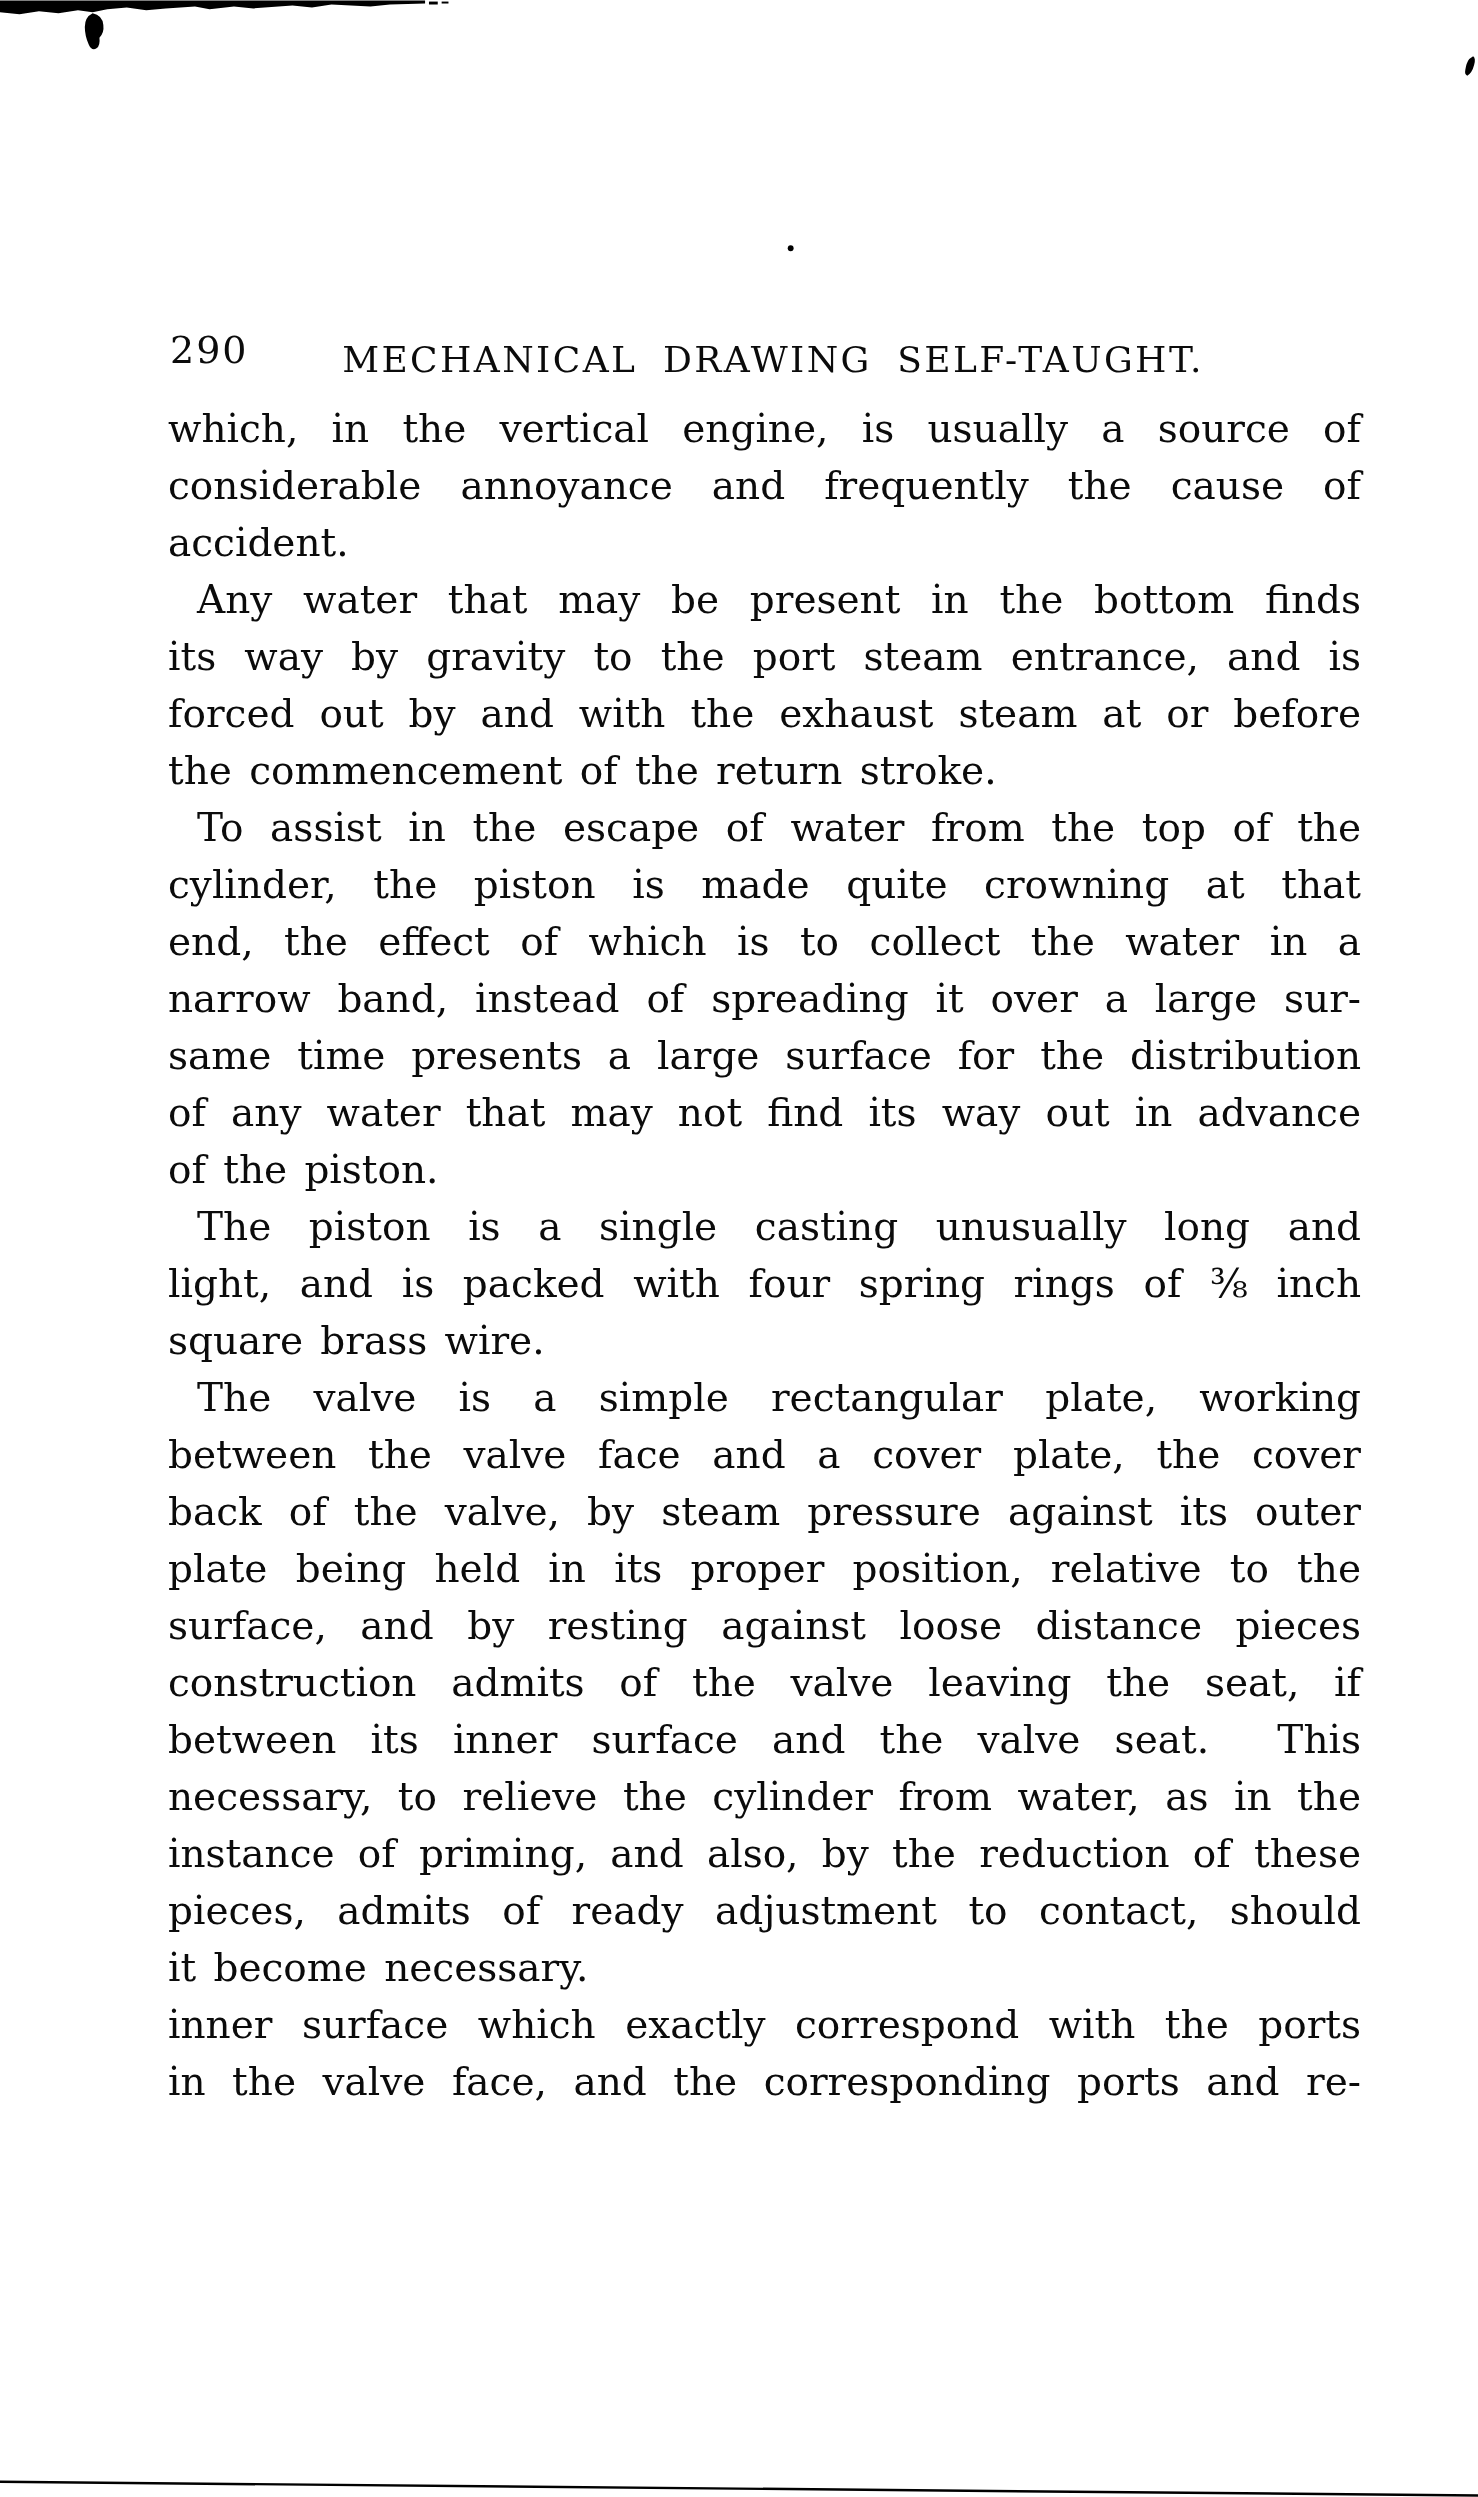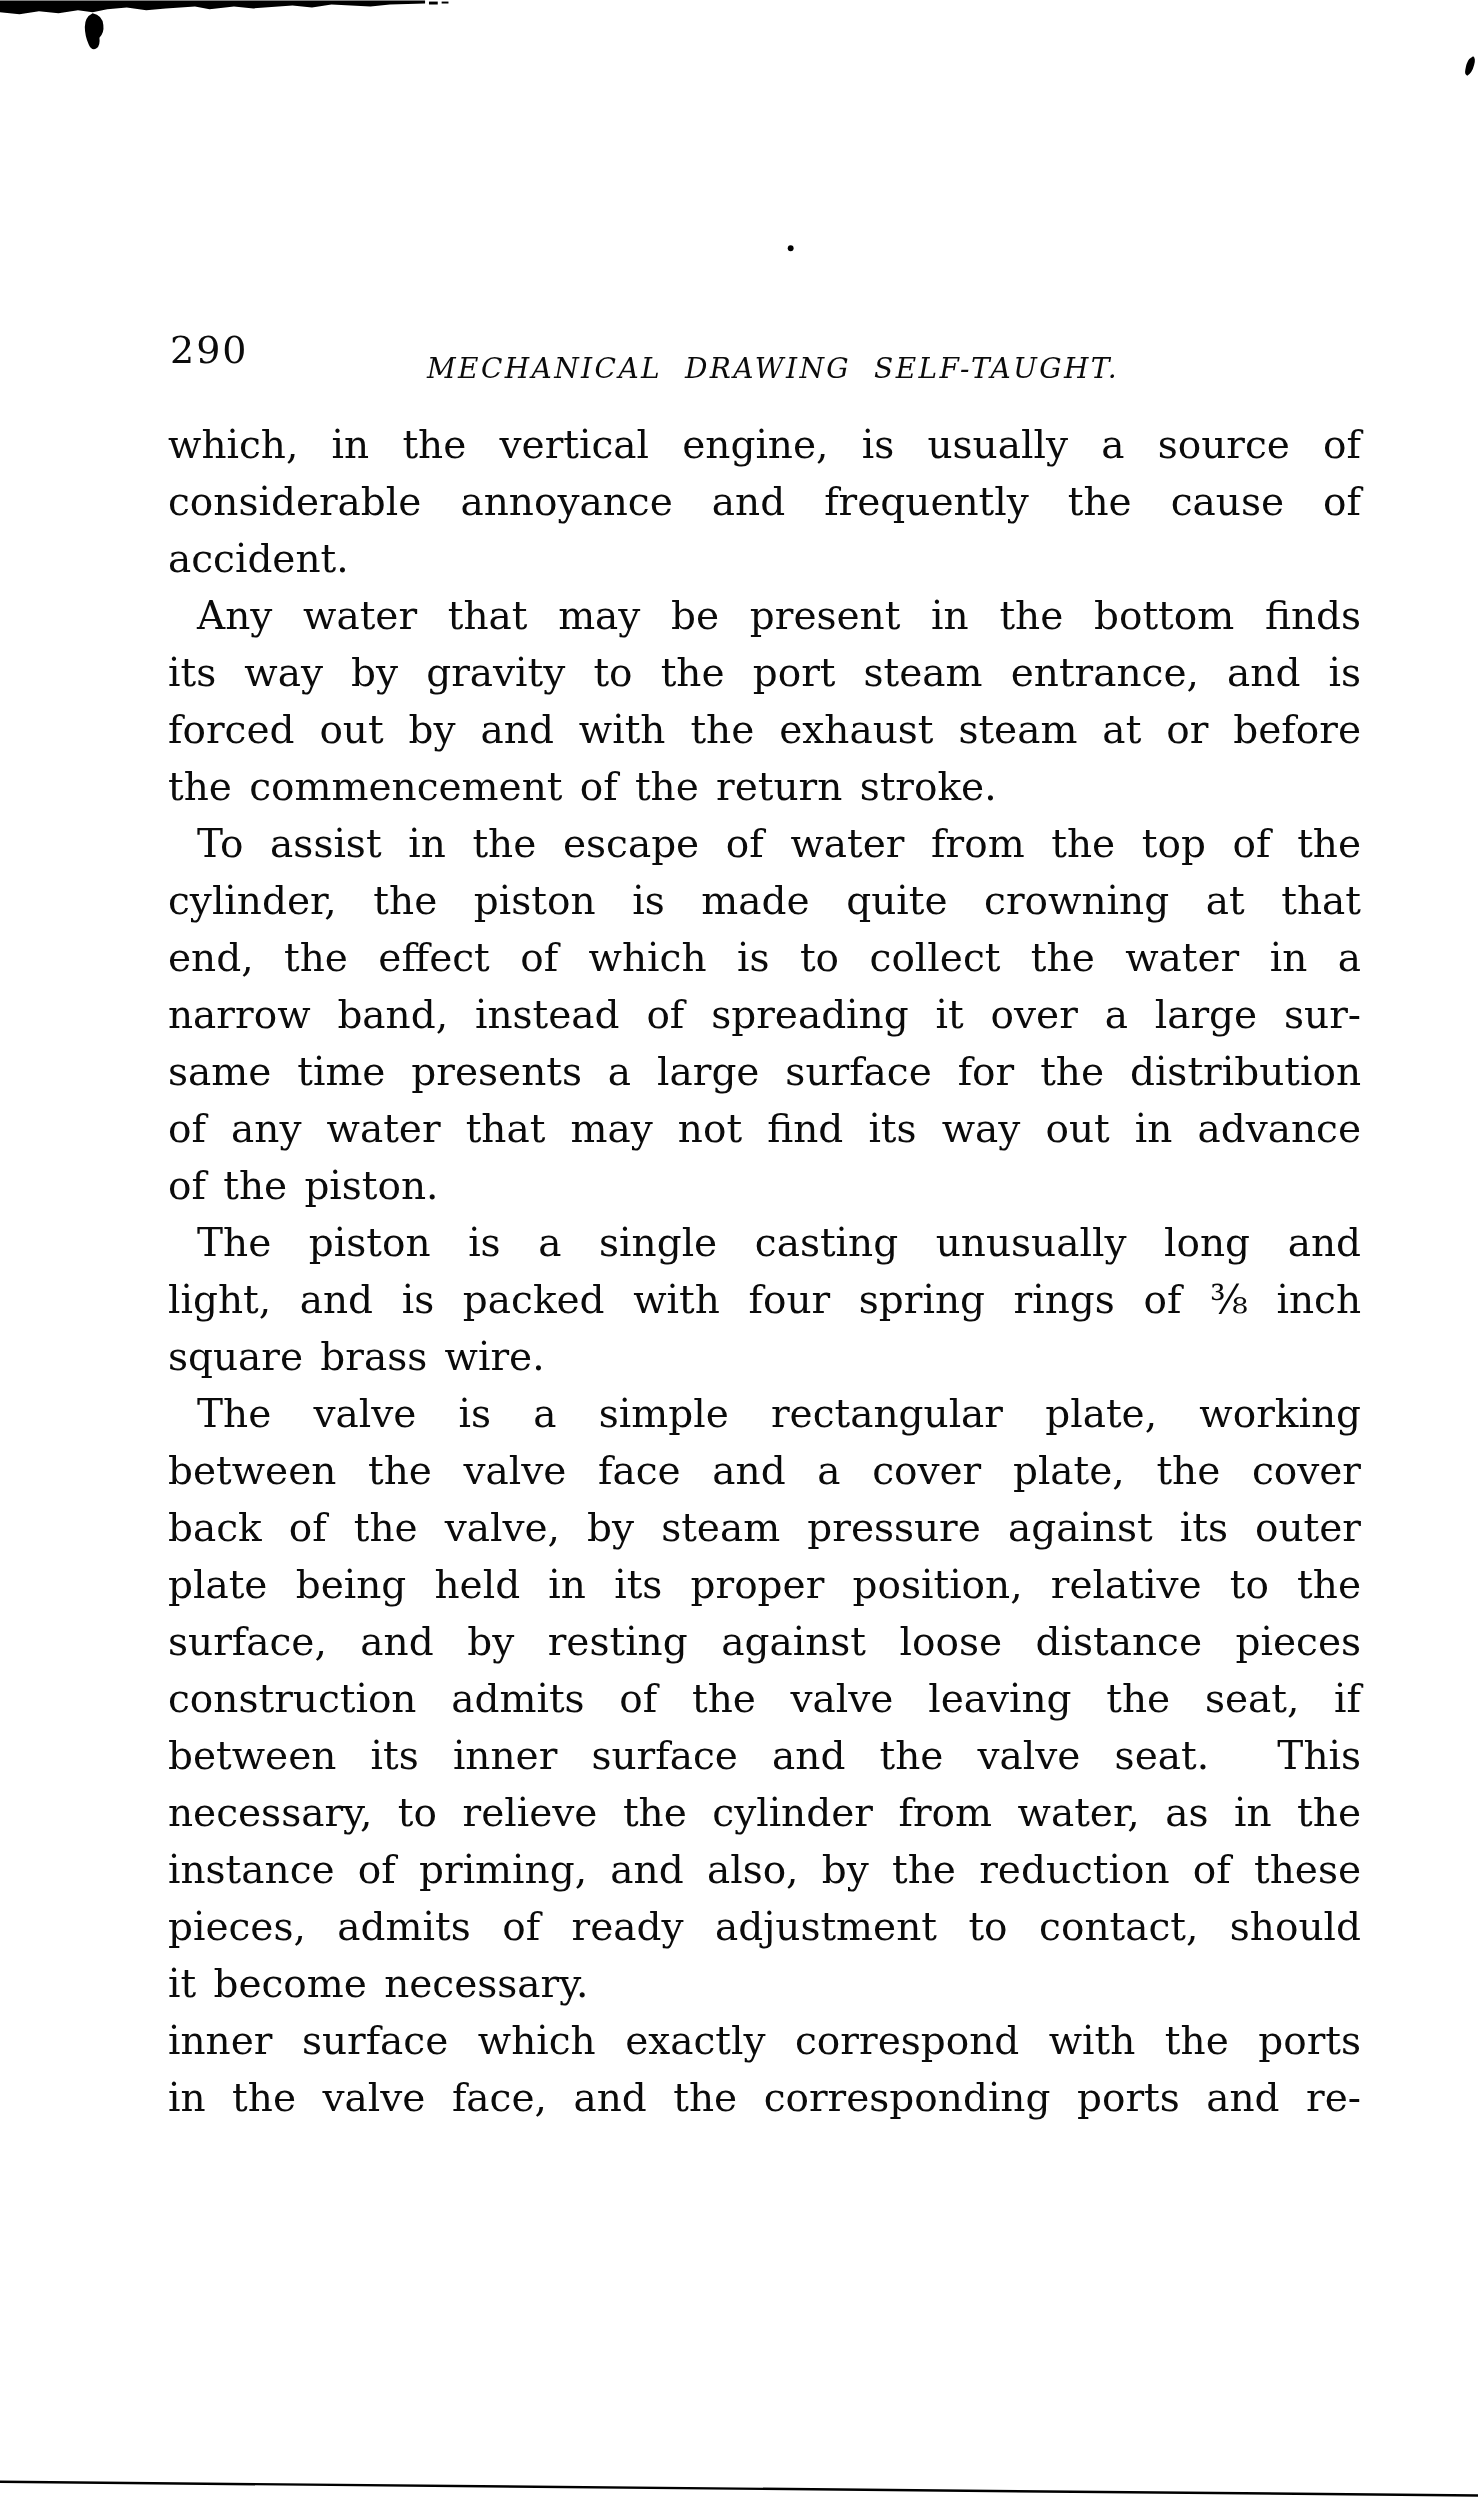--- a/index.html
+++ b/index.html
@@ -15,31 +15,30 @@
   #artifact-layer {
     position:absolute; left:0; top:0; width:1478px; height:2498px;
     pointer-events:none;
   }
   
   .folio {
     position:absolute; left:170px; top:328px;
     font-size:38px; letter-spacing:2px;
   }
   .running-title {
-    position:absolute; left:773px; top:352px;
+    position:absolute; left:773px; top:339px;
     transform:translateX(-50%);
-    font-style:italic;
-    font-size:28px;
+    font-size:36px;
     letter-spacing:2.4px;
     word-spacing:11.7px;
     white-space:nowrap;
   }
   
   #page-body {
-    position:absolute; left:168px; top:400px; width:1193px;margin-top:16px;
+    position:absolute; left:168px; top:400px; width:1193px;
   }
   .line {
     height:57px;
     line-height:57px;
     font-size:39px;
     word-spacing:4.9px;
     white-space:pre-wrap;
     text-align:justify;
     text-align-last:justify;
     overflow:visible;

